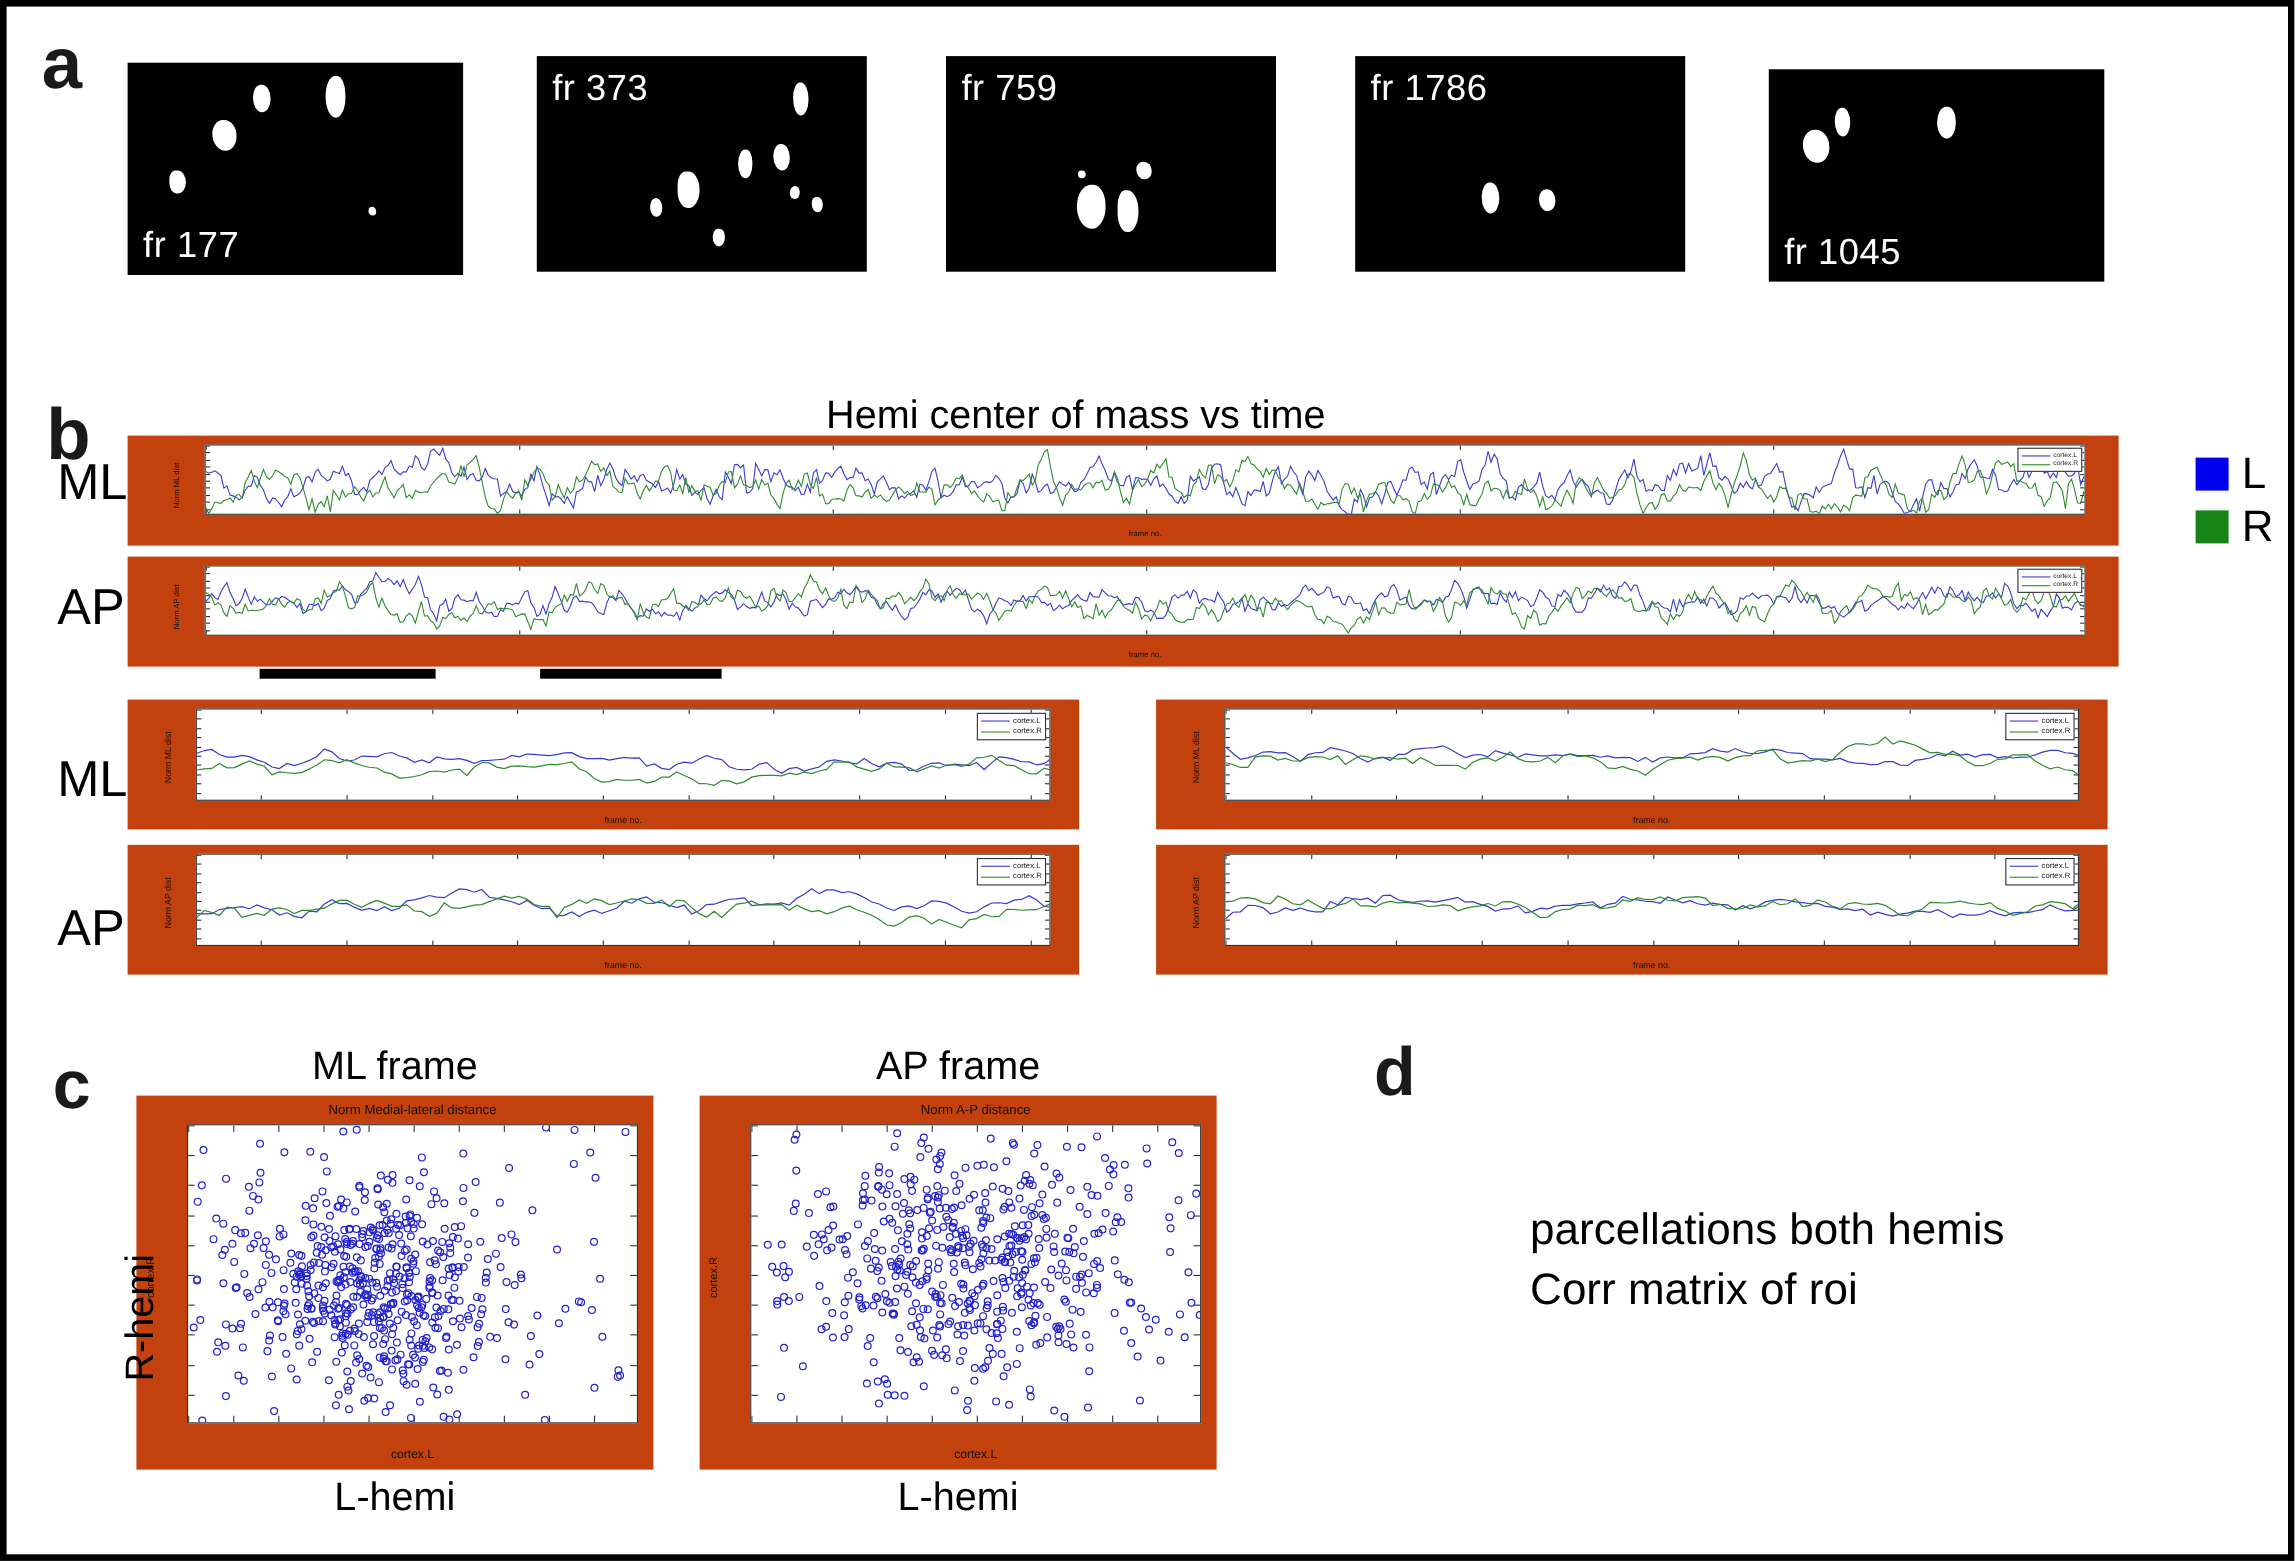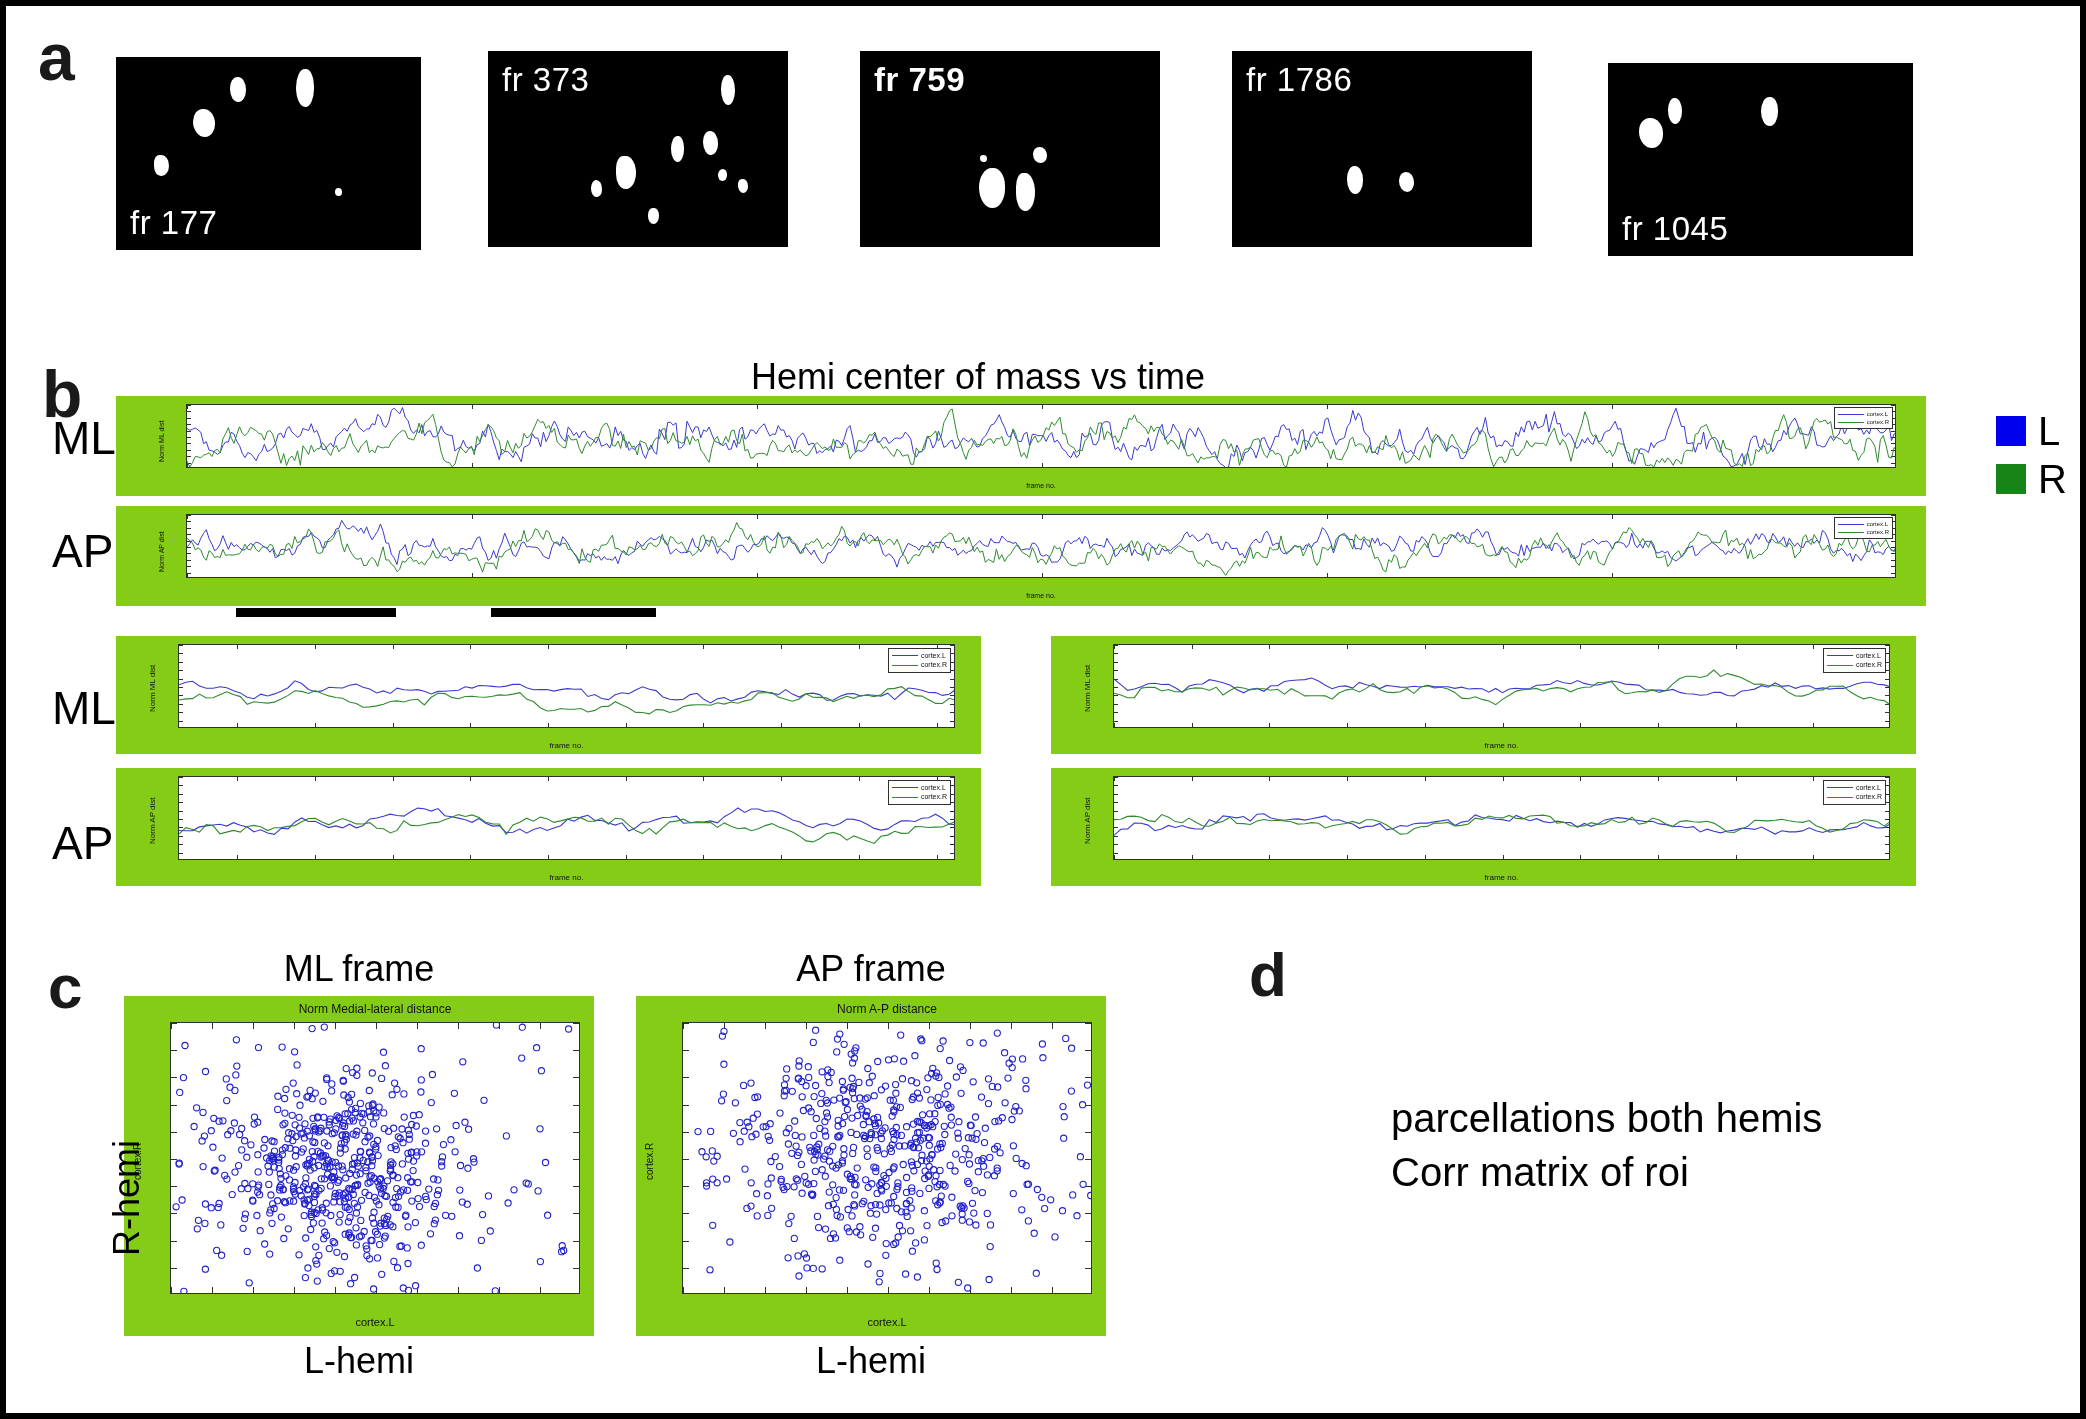--- a/index.html
+++ b/index.html
@@ -10,21 +10,21 @@
 
   
   #panel-a-row{position:absolute;left:110px;top:45px;width:1920px;height:210px;}
   .frame-tile{position:absolute;background:#000;overflow:hidden;}
   .frame-label{position:absolute;color:#fff;font-size:33px;font-family:"Liberation Sans",sans-serif;
                white-space:nowrap;letter-spacing:.5px;}
   .blob{position:absolute;background:#fff;border-radius:50%;}
 
   
   #panel-b{position:absolute;left:110px;top:390px;}
-  .mat-fig{position:relative;background:#84cc16;box-sizing:border-box;}
+  .mat-fig{position:relative;background:#c2410c;box-sizing:border-box;}
   .mat-axes{position:absolute;background:#fff;border:1px solid #303030;box-sizing:border-box;overflow:hidden;}
   .axis-ylabel{position:absolute;transform-origin:0 0;transform:rotate(-90deg);
                font-size:9px;color:#111;white-space:nowrap;font-family:"Liberation Sans",sans-serif;}
   .axis-xlabel{position:absolute;font-size:9px;color:#111;white-space:nowrap;text-align:center;
                font-family:"Liberation Sans",sans-serif;}
   .ytick-mark{position:absolute;left:0;height:1px;background:#303030;}
   .xtick-mark{position:absolute;bottom:0;width:1px;background:#303030;}
   .xtick-mark-top{position:absolute;top:0;width:1px;background:#303030;}
   .mat-legend{position:absolute;background:#fff;border:1px solid #303030;box-sizing:border-box;
               padding:2px 3px;font-size:8px;line-height:1.35;color:#111;z-index:5;
@@ -80,21 +80,21 @@
         <div class="blob" style="left: 229.5px; top: 117.5px; width: 9px; height: 12px; border-radius: 60% 51% 53% 53%;"></div>
         <div class="blob" style="left: 250px; top: 128.2px; width: 10px; height: 14px; border-radius: 47% 62% 58% 66%;"></div>
         <div class="blob" style="left: 159.5px; top: 156.6px; width: 11px; height: 16px; border-radius: 54% 55% 63% 63%;"></div>
         <div class="frame-label" style="left: 14px; top: 10px;">fr 373</div>
       </div>
       <div class="frame-tile" style="left: 744px; top: 0px; width: 300px; height: 196px;">
         <div class="blob" style="left: 119.5px; top: 104.3px; width: 7px; height: 7px; border-radius: 45% 50% 48% 52%;"></div>
         <div class="blob" style="left: 173px; top: 95.9px; width: 14px; height: 16px; border-radius: 52% 61% 53% 65%;"></div>
         <div class="blob" style="left: 119px; top: 117.2px; width: 26px; height: 40px; border-radius: 59% 54% 58% 62%;"></div>
         <div class="blob" style="left: 155.5px; top: 122.1px; width: 19px; height: 38px; border-radius: 46% 65% 63% 59%;"></div>
-        <div class="frame-label" style="left: 14px; top: 10px; font-weight: bold;">fr 759</div>
+        <div class="frame-label" style="left: 14px; top: 10px;">fr 759</div>
       </div>
       <div class="frame-tile" style="left: 1116px; top: 0px; width: 300px; height: 196px;">
         <div class="blob" style="left: 115px; top: 115.4px; width: 16px; height: 28px; border-radius: 45% 50% 48% 52%;"></div>
         <div class="blob" style="left: 166.5px; top: 121.3px; width: 15px; height: 20px; border-radius: 52% 61% 53% 65%;"></div>
         <div class="frame-label" style="left: 14px; top: 10px;">fr 1786</div>
       </div>
       <div class="frame-tile" style="left: 1492px; top: 12px; width: 305px; height: 193px;">
         <div class="blob" style="left: 60.1px; top: 35.3px; width: 14px; height: 26px; border-radius: 45% 50% 48% 52%;"></div>
         <div class="blob" style="left: 30.7px; top: 54.5px; width: 24px; height: 30px; border-radius: 52% 61% 53% 65%;"></div>
         <div class="blob" style="left: 153.2px; top: 33.8px; width: 17px; height: 29px; border-radius: 59% 54% 58% 62%;"></div>

